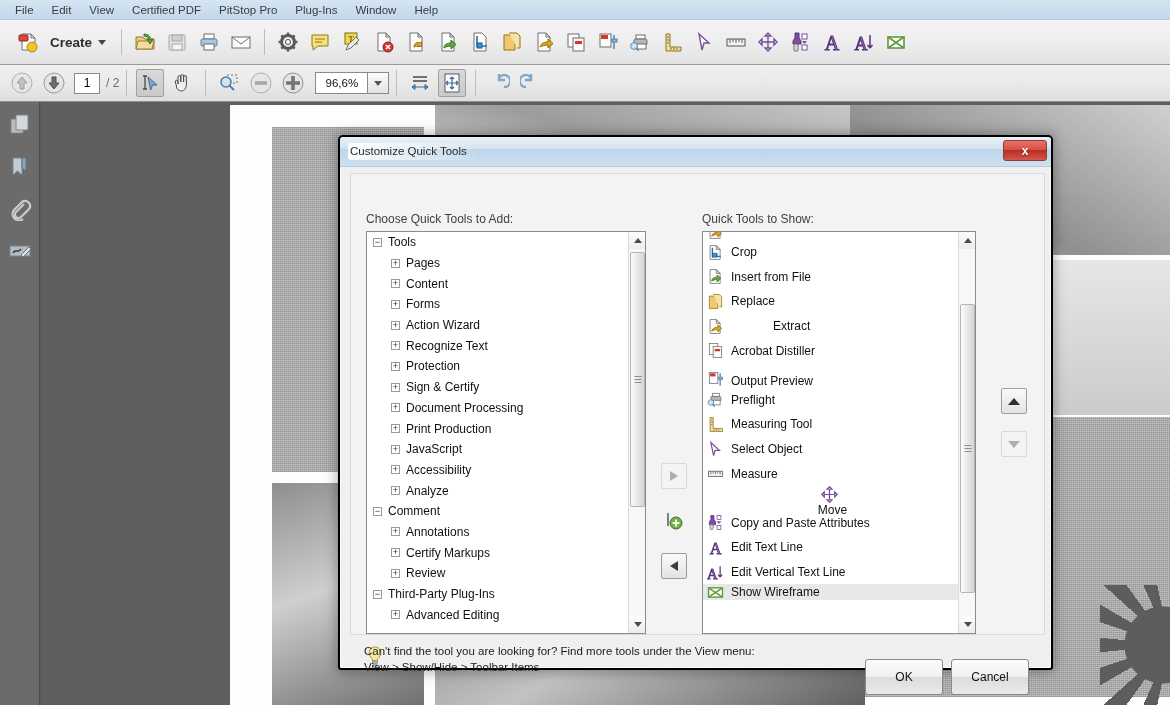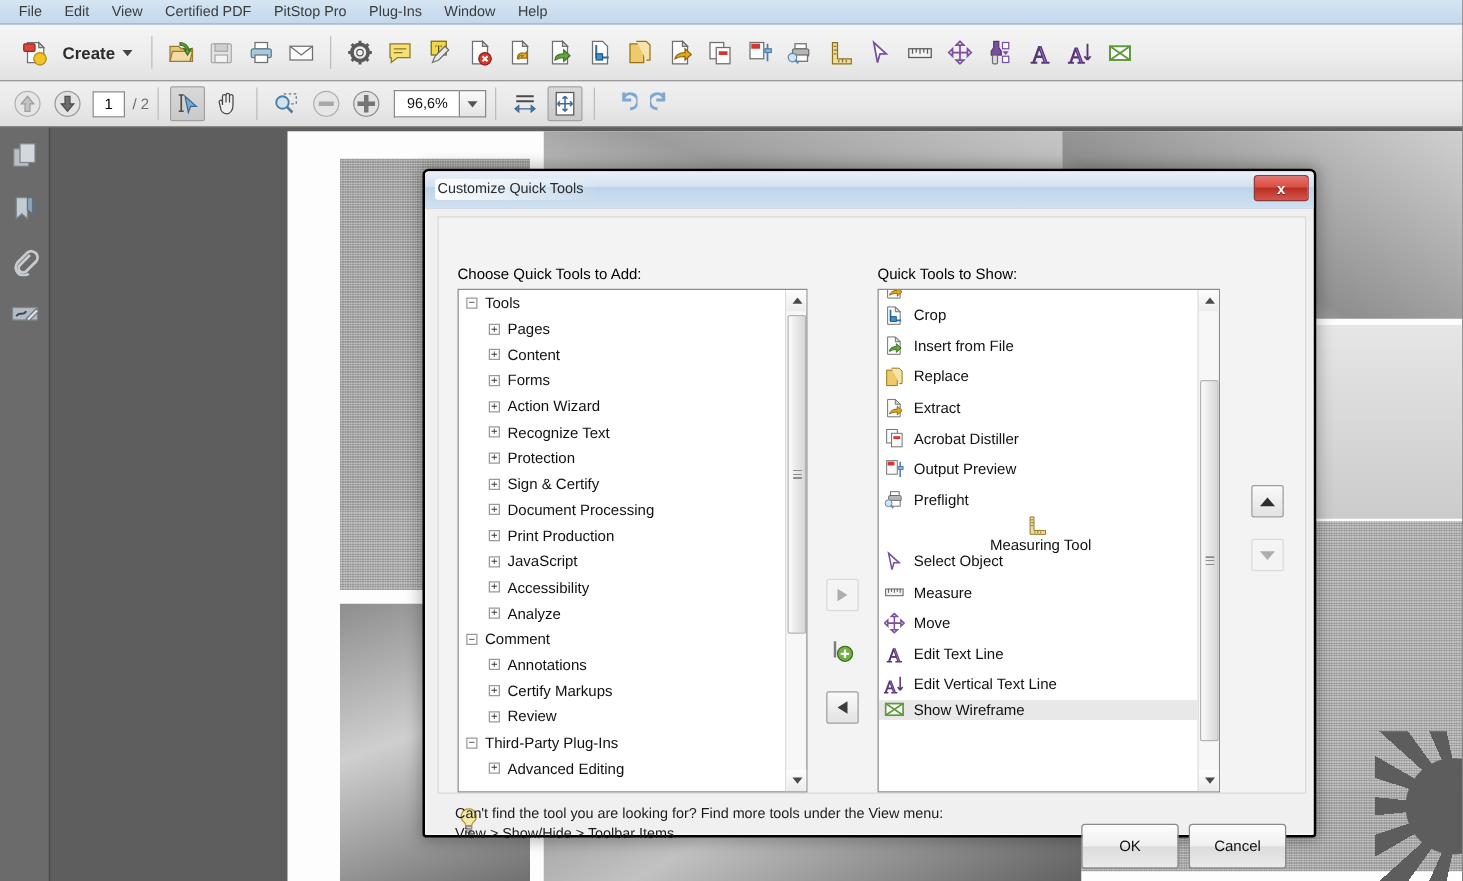--- a/index.html
+++ b/index.html
@@ -123,21 +123,21 @@
     background:linear-gradient(to bottom,#e9726a 0%, #d94f45 45%, #b92d24 50%, #d4574c 100%);
     display:flex; align-items:center; justify-content:center;
     color:#fff; font-size:12px; font-weight:bold; text-shadow:0 1px 1px rgba(0,0,0,.45);
   }
   .dlgbody{ position:absolute; left:0; top:30px; width:715px; height:505px; }
   .innerframe{
     position:absolute; left:10px; top:6px; width:695px; height:462px;
     background:#f3f3f3; border:1px solid #d9d9d9;
   }
 
-  .fieldlabel{ position:absolute; font-size:12px; color:#000000; }
+  .fieldlabel{ position:absolute; font-size:12px; color:#404040; }
   .listbox{
     position:absolute; background:#fff; border:1px solid #8c8c8c;
     overflow:hidden;
   }
   .listinner{ position:absolute; left:0; top:0; right:17px; bottom:0; overflow:hidden; }
   .row{
     display:flex; align-items:center; height:20.7px; padding-left:4px; font-size:12px; color:#111;
     white-space:nowrap;
   }
   .row.sel{ background:#e8e8e8; }
@@ -682,41 +682,41 @@
             </div>
             <div class="row" style="height: 24.6px;">
               <span class="ricon">
                 <svg width="17" height="17" viewBox="0 0 22 22">
                   <path d="M3 4h8l3 3v13H3z" fill="#efc96b" stroke="#937515"></path>
                   <path d="M8 2h8l3 3v13h-3" fill="#f6e2ab" stroke="#937515"></path>
                 </svg>
               </span>
               <span>Replace</span>
             </div>
-            <div class="row" style="height: 24.6px;">
+            <div class="row" style="height: 24.6px; gap: 42px;">
               <span class="ricon">
                 <svg width="17" height="17" viewBox="0 0 22 22">
                   <path d="M4 2h8l5 5v13H4z" fill="#fdfdfd" stroke="#6f6f6f"></path>
                   <path d="M12 2l5 5h-5z" fill="#dcdcdc" stroke="#6f6f6f"></path>
                   <path d="M6 17c1-4 5-5 8-5v-3l5 4.5-5 4.5v-3c-3 0-6 .8-8 2z" fill="#e0a817" stroke="#8f6a0c"></path>
                 </svg>
               </span>
               <span>Extract</span>
             </div>
             <div class="row" style="height: 24.6px;">
               <span class="ricon">
                 <svg width="17" height="17" viewBox="0 0 22 22">
                   <rect x="3" y="2" width="11" height="14" fill="#fcfcfc" stroke="#6f6f6f"></rect>
                   <rect x="8" y="6" width="11" height="14" fill="#fcfcfc" stroke="#6f6f6f"></rect>
                   <rect x="10" y="9" width="7" height="3" fill="#d8362c"></rect>
                 </svg>
               </span>
               <span>Acrobat Distiller</span>
             </div>
-            <div class="row" style="height: 24.6px;">
+            <div class="row" style="height: 24.6px; align-items: flex-end;">
               <span class="ricon">
                 <svg width="17" height="17" viewBox="0 0 22 22">
                   <rect x="3" y="2" width="11" height="14" fill="#fcfcfc" stroke="#6f6f6f"></rect>
                   <rect x="4" y="3" width="7" height="4" fill="#d8362c"></rect>
                   <path d="M17 3v16" stroke="#4b7fb0" stroke-width="1.6"></path>
                   <rect x="15" y="8" width="5" height="3" fill="#8fb6d8" stroke="#4b7fb0"></rect>
                 </svg>
               </span>
               <span>Output Preview</span>
             </div>
@@ -725,21 +725,21 @@
                 <svg width="17" height="17" viewBox="0 0 22 22">
                   <rect x="7" y="3" width="9" height="4" fill="#fff" stroke="#6f6f6f"></rect>
                   <rect x="5" y="7" width="13" height="6" rx="1.5" fill="#b6b6b6" stroke="#6f6f6f"></rect>
                   <rect x="8" y="12" width="9" height="6" fill="#fff" stroke="#6f6f6f"></rect>
                   <circle cx="5" cy="15" r="3.6" fill="#cfe4f2" stroke="#5d8aae"></circle>
                   <path d="M7.2 17.3L10 20" stroke="#5d8aae" stroke-width="1.8"></path>
                 </svg>
               </span>
               <span>Preflight</span>
             </div>
-            <div class="row" style="height: 24.6px; flex-direction: column;">
+            <div class="row" style="height: 24.6px;">
               <span class="ricon">
                 <svg width="17" height="17" viewBox="0 0 22 22">
                   <path d="M4 2h4v14h12v4H4z" fill="#f1dda2" stroke="#8d7420"></path>
                   <g stroke="#8d7420">
                     <path d="M9 19v-2M12 19v-3M15 19v-2M5 5h2M5 8h3M5 11h2"></path>
                   </g>
                 </svg>
               </span>
               <span>Measuring Tool</span>
             </div>
@@ -755,30 +755,42 @@
               <span class="ricon">
                 <svg width="17" height="17" viewBox="0 0 22 22">
                   <rect x="2" y="8" width="18" height="7" fill="#f2f2f2" stroke="#5a5a5a"></rect>
                   <g stroke="#5a5a5a">
                     <path d="M5 8v4M8 8v3M11 8v4M14 8v3M17 8v4"></path>
                   </g>
                 </svg>
               </span>
               <span>Measure</span>
             </div>
-            <div class="row" style="height: 24.6px;">
+            <div class="row" style="height: 24.6px; flex-direction: column;">
               <span class="ricon">
                 <svg width="17" height="17" viewBox="0 0 22 22">
                   <g fill="none" stroke="#7b4fa0" stroke-width="1.6">
                     <path d="M11 1l3.2 3.2h-6.4zM11 21l3.2-3.2h-6.4zM1 11l3.2-3.2v6.4zM21 11l-3.2-3.2v6.4z"></path>
                     <path d="M11 4.2v13.6M4.2 11h13.6"></path>
                   </g>
                 </svg>
               </span>
               <span>Move</span>
+            </div>
+            <div class="row" style="height: 24.6px;">
+              <span class="ricon">
+                <svg width="17" height="17" viewBox="0 0 22 22">
+                  <path d="M5 2h4v5l2 3v4H3v-4l2-3z" fill="#7b4fa0" stroke="#5a3478"></path>
+                  <rect x="4" y="14" width="4" height="6" rx="1" fill="#dcdcdc" stroke="#6f6f6f"></rect>
+                  <rect x="13" y="2" width="5" height="5" fill="#fff" stroke="#7b4fa0"></rect>
+                  <rect x="13" y="15" width="5" height="5" fill="#fff" stroke="#7b4fa0"></rect>
+                  <path d="M12.5 9.5h6l-3 3.5z" fill="#7b4fa0"></path>
+                </svg>
+              </span>
+              <span>Copy and Paste Attributes</span>
             </div>
             <div class="row" style="height: 24.6px;">
               <span class="ricon">
                 <svg width="17" height="17" viewBox="0 0 22 22">
                   <text x="11" y="20" font-size="21" text-anchor="middle" fill="#9173b5" stroke="#5a3478" font-family="Liberation Serif, serif">A</text>
                 </svg>
               </span>
               <span>Edit Text Line</span>
             </div>
             <div class="row" style="height: 24.6px;">

